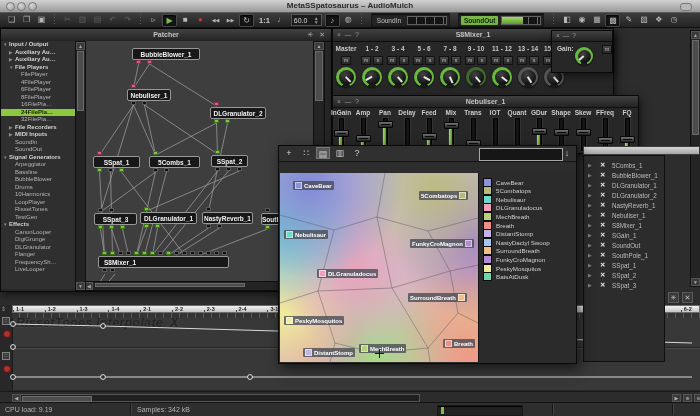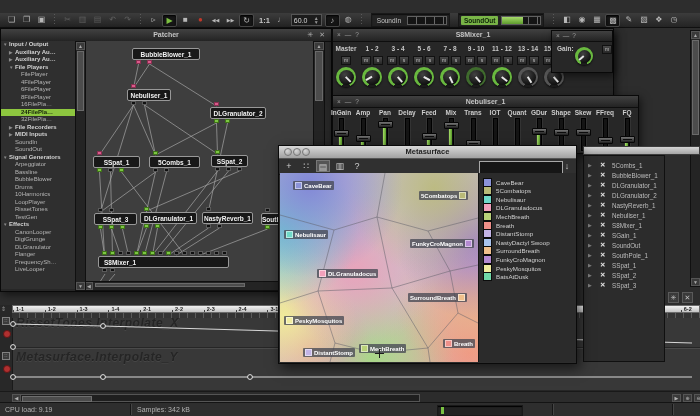--- a/index.html
+++ b/index.html
@@ -147,20 +147,27 @@
   
   .mini-btn{position:absolute;width:11px;height:11px;background:#3a3a3a;border:1px solid #5a5a5a;box-sizing:border-box;
      color:#c0c0c0;font-size:7px;line-height:9px;text-align:center;z-index:1;}
   .splitter{left:1px;top:305px;width:10px;height:8px;color:#9a9a9a;font-size:6px;line-height:8px;z-index:2;}
 </style>
 </head>
 <body>
 
 <div id="stage">
 
+  <div class="abs" id="mac-titlebar">
+    <span class="tl" style="left:6px"></span>
+    <span class="tl" style="left:17px"></span>
+    <span class="tl" style="left:28px"></span>
+    <div id="app-title">MetaSSpatosaurus – AudioMulch</div>
+    <span id="tb-lozenge"></span>
+  </div>
 
   <div class="abs" id="toolbar">
       <div class="tbtn">❏</div>
       <div class="tbtn">❐</div>
       <div class="tbtn">▣</div>
       <div class="tsep"></div>
       <div class="tbtn dis">✂</div>
       <div class="tbtn dis">▥</div>
       <div class="tbtn dis">▤</div>
       <div class="tbtn dis">↶</div>
@@ -250,21 +257,20 @@
       <span style="position: absolute; top: 4px; left: 572.4px; width: 1px; height: 4px; background: rgb(68, 68, 68);"></span>
       <span class="rlab" style="left: 607.2px;">5-4</span>
       <span style="position: absolute; top: 4px; left: 604.2px; width: 1px; height: 4px; background: rgb(68, 68, 68);"></span>
       <span class="rlab" style="left: 639px;">6-1</span>
       <span style="position: absolute; top: 4px; left: 636px; width: 1px; height: 4px; background: rgb(68, 68, 68);"></span>
       <span class="rlab" style="left: 670.8px;">6-2</span>
       <span style="position: absolute; top: 4px; left: 667.8px; width: 1px; height: 4px; background: rgb(68, 68, 68);"></span>
     </div>
   <div class="abs" id="tickstrip"></div>
   <div class="abs trk-label" style="top:316px">RissetTones.Interpolate_X</div>
-  <div class="abs trk-label" style="top:350px">Metasurface.Interpolate_Y</div>
   <div class="abs trk-div" style="top:347px"></div>
   <div class="abs trk-div" style="top:390px"></div>
   <div class="gut-box" style="top:317px">∷</div>
   <div class="gut-dot" style="top:330px"></div>
   <div class="gut-box" style="top:352px">∷</div>
   <div class="gut-dot" style="top:365px"></div>
   <svg class="abs" id="auto-svg">
       <polyline points="13,324 103,326 692,343" f="" fill="none" stroke="#d8d8d8" stroke-width="1"></polyline>
       <circle cx="13" cy="324" r="2.4" fill="#2e2e2e" stroke="#e8e8e8" stroke-width="1"></circle>
       <circle cx="103" cy="326" r="2.4" fill="#2e2e2e" stroke="#e8e8e8" stroke-width="1"></circle>
@@ -565,26 +571,20 @@
     </div>
     <div style="position:absolute;left:5px;top:14px;font-size:6.5px;font-weight:bold;color:#c8c8c8">Gain:</div>
     <div id="gain-knob-slot"></div>
     <div class="msbox" style="left:50px;top:14px;transform:none">m</div>
   <div class="knob" style="left: 23px; top: 16px; width: 18px; height: 18px; background: conic-gradient(from 205deg, rgb(105, 185, 63) 310deg, rgb(27, 27, 27) 0deg);">
         <div class="kptr" style="transform: translateX(-50%) rotate(-130deg);"></div>
       </div>
     </div>
 
   <div class="abs" id="meta-win">
-    <div id="meta-titlebar">
-      <span class="tl" style="left:5px;top:2px;width:6px;height:6px"></span>
-      <span class="tl" style="left:14px;top:2px;width:6px;height:6px"></span>
-      <span class="tl" style="left:23px;top:2px;width:6px;height:6px"></span>
-      <span>Metasurface</span>
-    </div>
     <div id="meta-toolbar">
       <input id="meta-search" style="">
       <div class="mtbtn" style="left:283px;width:10px">↓</div>
     <div class="mtbtn" style="left: 3px;">+</div>
         <div class="mtbtn" style="left: 20px;">∷</div>
         <div class="mtbtn on" style="left: 37px;">▤</div>
         <div class="mtbtn" style="left: 54px;">▥</div>
         <div class="mtbtn" style="left: 71px;">?</div>
       </div>
     <div id="meta-map">

